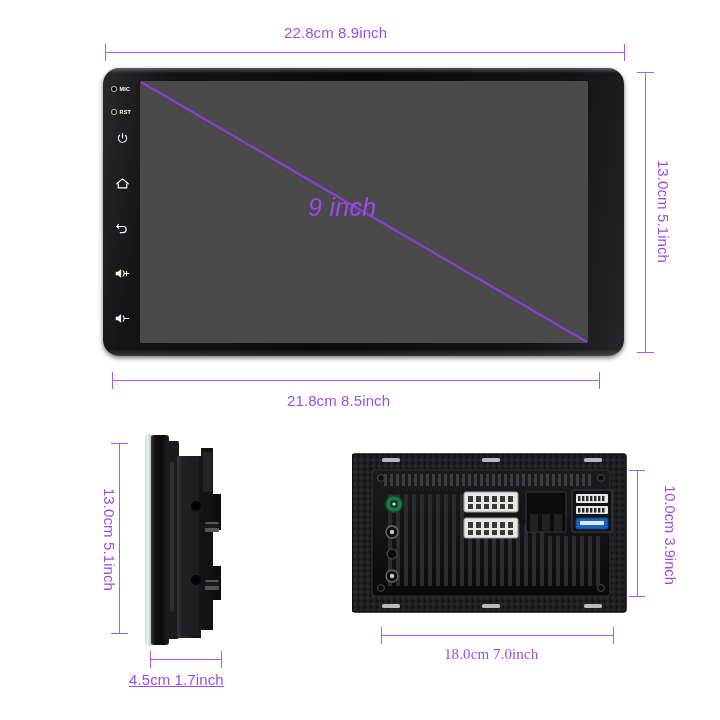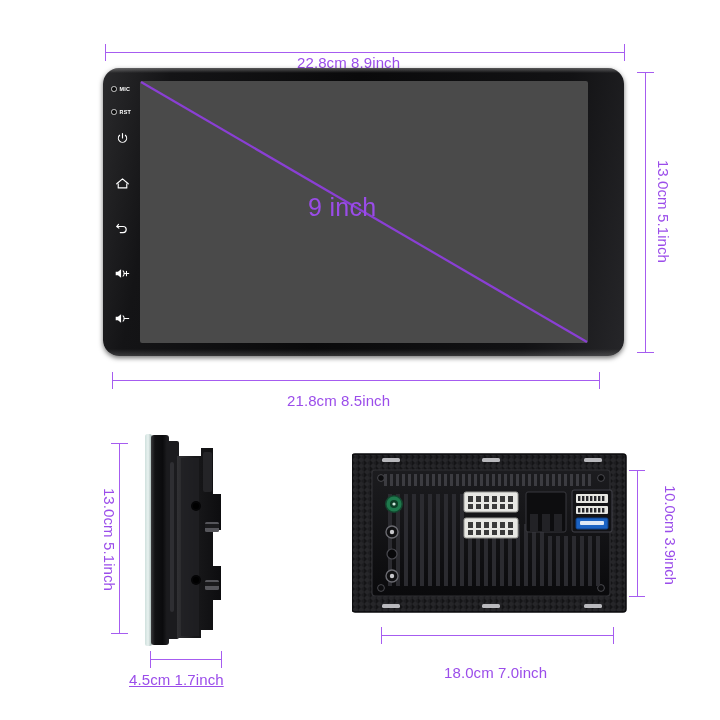--- a/index.html
+++ b/index.html
@@ -152,28 +152,28 @@
 
   
   .rear-view {
     position: absolute;
     left: 352px;
     top: 448px;
     width: 276px;
     height: 172px;
   }
 
-  .nosel { user-select: none; }
+  .nosel { user-select: none; font-style: italic; }
 </style>
 </head>
 <body>
 
 <div class="stage">
 
-  <div class="dim-label" style="left:297px; top:24px;margin-top:30px;">22.8cm 8.9inch</div>
+  <div class="dim-label" style="left:284px; top:24px;">22.8cm 8.9inch</div>
   <div class="dim-line-h" style="left:105px; top:52px; width:520px;"></div>
   <div class="tick-v" style="left:105px; top:44px; height:17px;"></div>
   <div class="tick-v" style="left:624px; top:44px; height:17px;"></div>
 
   <div class="front-unit">
     <div class="front-screen">
       <svg class="screen-diag" viewBox="0 0 448 262" preserveAspectRatio="none">
         <line x1="1" y1="1" x2="447" y2="261" stroke="#8a3fd4" stroke-width="2.2"></line>
       </svg>
       <div class="diag-text nosel">9 inch</div>
@@ -478,15 +478,15 @@
   </div>
 
   <div class="dim-line-v" style="left:637px; top:470px; height:126px;"></div>
   <div class="tick-h" style="left:629px; top:470px; width:16px;"></div>
   <div class="tick-h" style="left:629px; top:596px; width:16px;"></div>
   <div class="dim-label vert-label rot-cw small" style="left:620px; top:527px;">10.0cm 3.9inch</div>
 
   <div class="dim-line-h" style="left:381px; top:635px; width:233px;"></div>
   <div class="tick-v" style="left:381px; top:627px; height:17px;"></div>
   <div class="tick-v" style="left:613px; top:627px; height:17px;"></div>
-  <div class="dim-label" style="left:444px; top:664px;">18.0cm 7.0inch</div>
+  <div class="dim-label" style="left:444px; top:646px;font-family:Liberation Serif, serif;">18.0cm 7.0inch</div>
 
 </div>
 
 </body></html>

